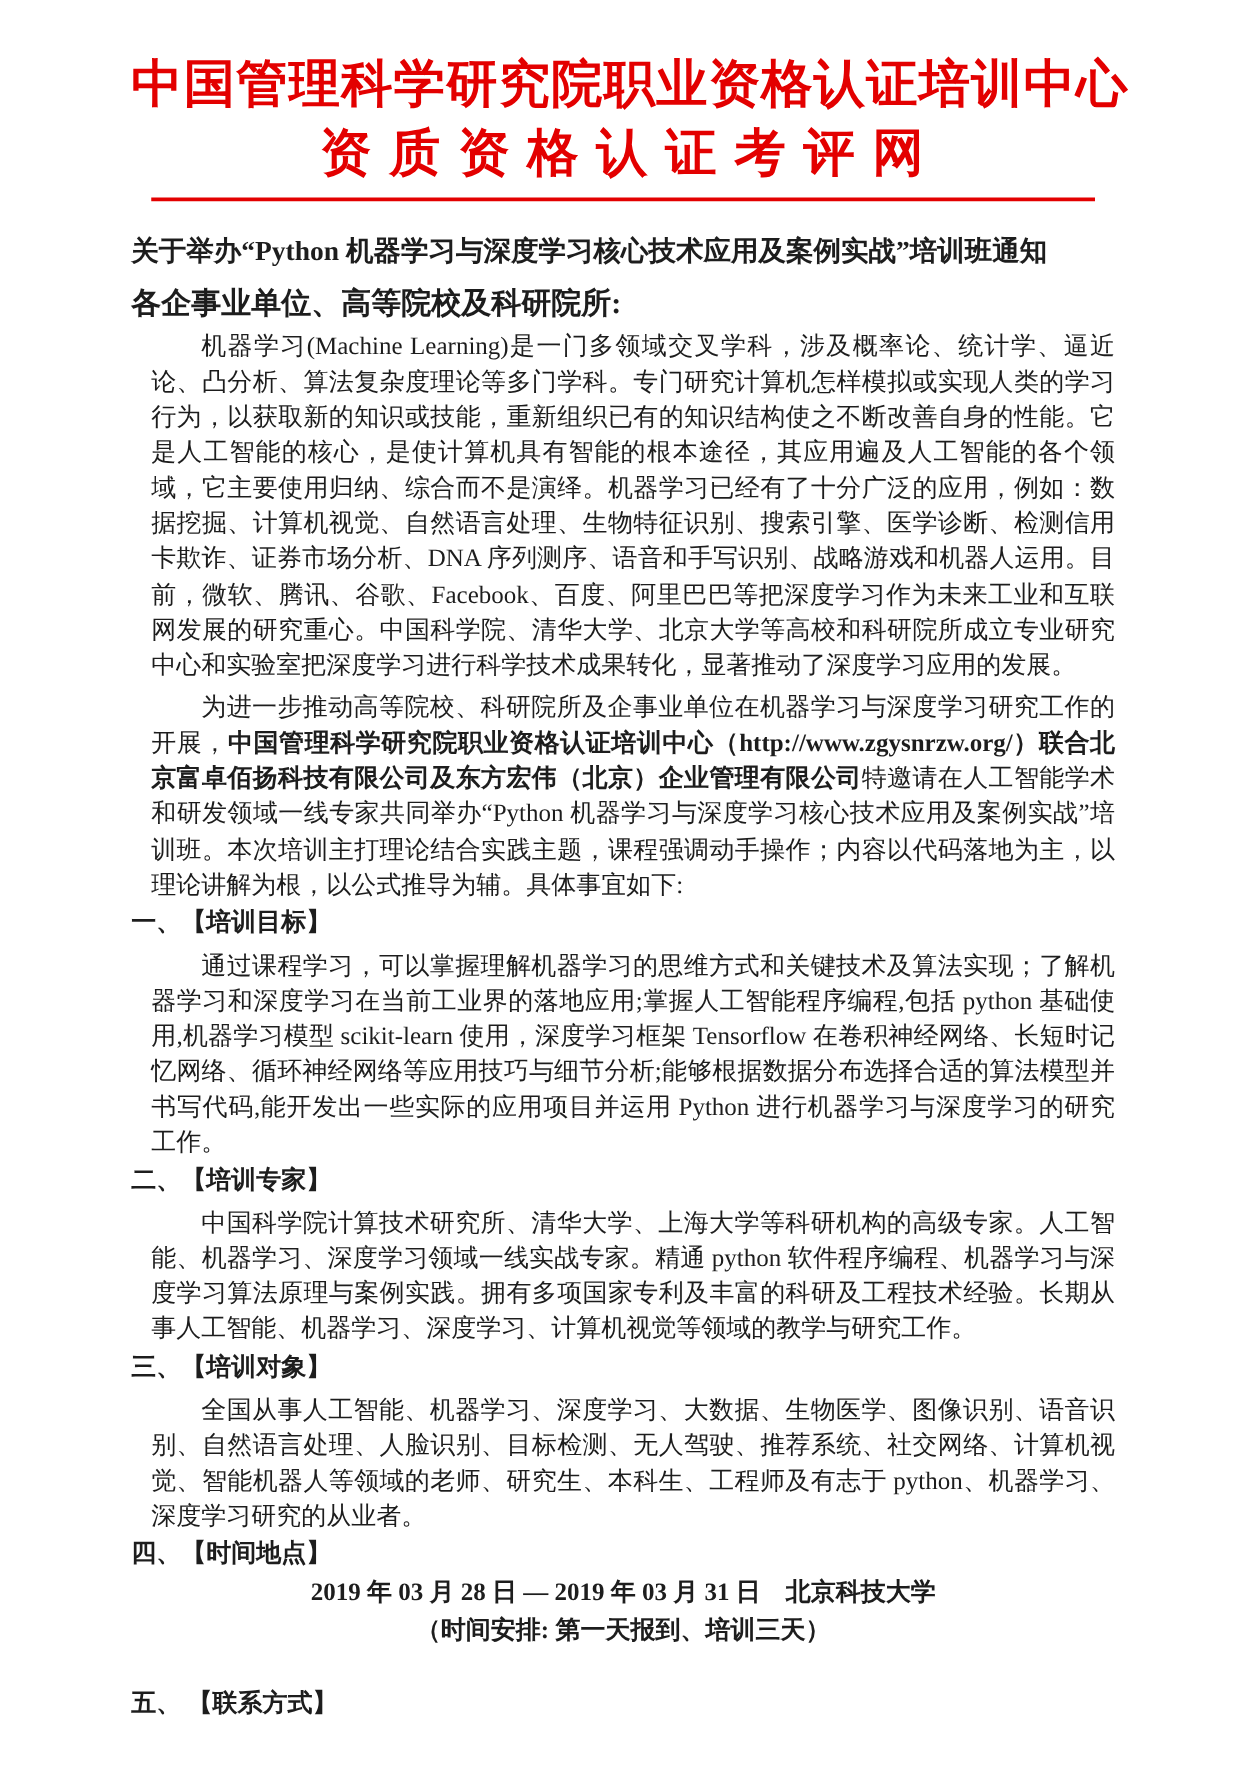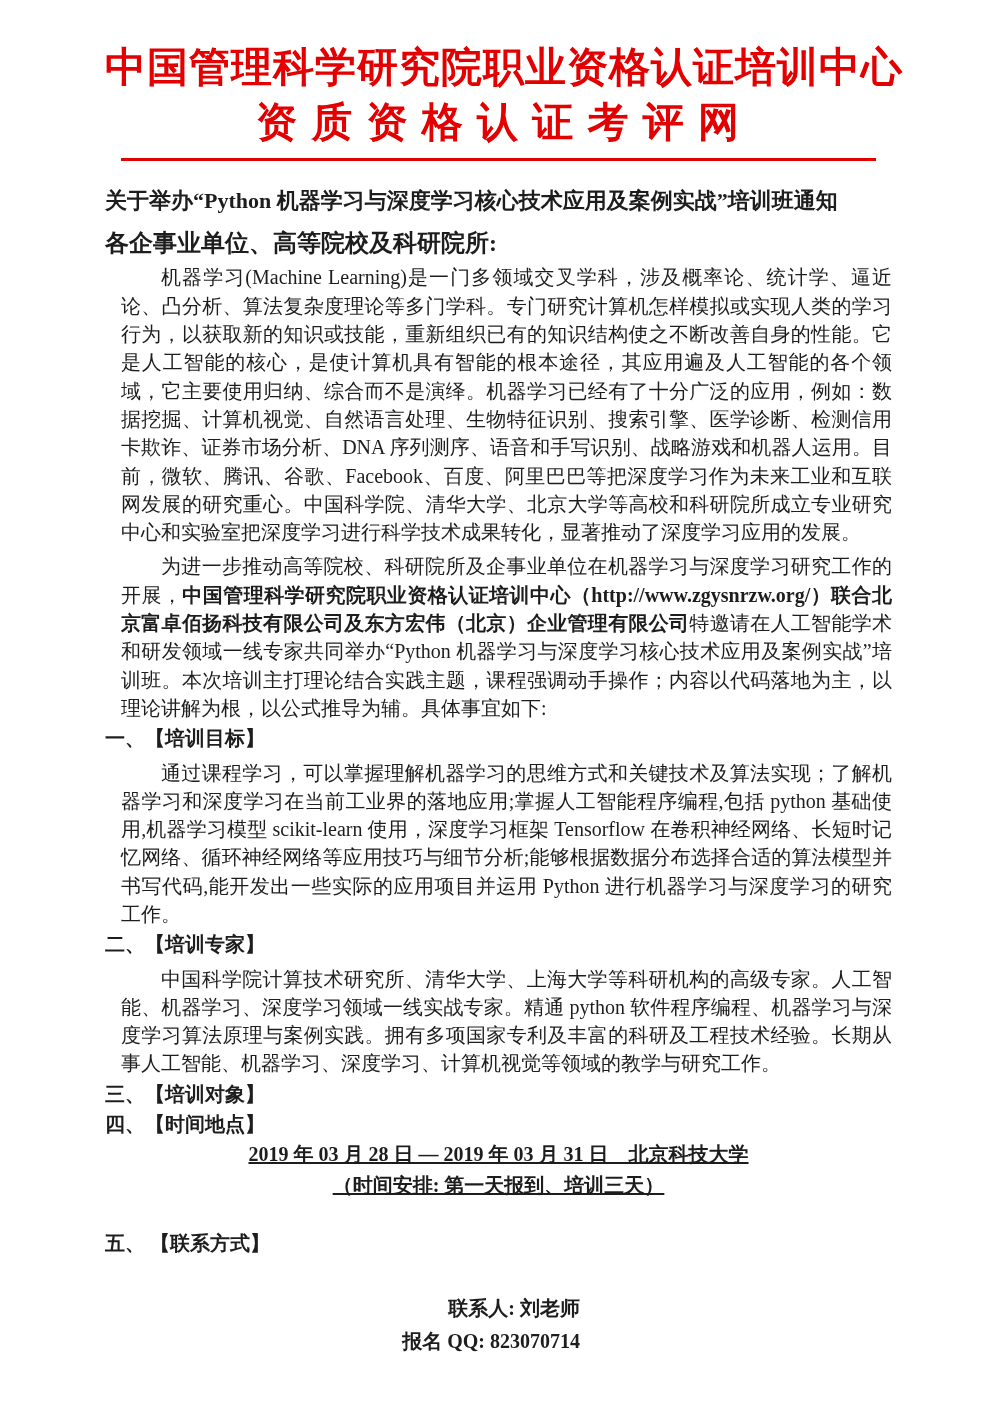--- a/index.html
+++ b/index.html
@@ -31,21 +31,21 @@
   
   .para {
     font-size: 20px; line-height: 28.3px; text-align: justify;
     margin: 6px 0 0 0;
   }
   .indent { text-indent: 2em; margin-left: 16px; }
   .para strong { font-weight: bold; }
 
   .sec-heading { font-size: 20px; font-weight: bold; line-height: 28.3px; margin: 2px 0 0 0; }
 
-  .center-line { font-size: 20px; font-weight: bold; text-align: center; line-height: 28.5px; margin: 2px 0 0 0; text-decoration: underline; }
+  .center-line { font-size: 20px; font-weight: bold; text-align: center; line-height: 28.5px; margin: 2px 0 0 0; }
 
   .sec5-heading { font-size: 20px; font-weight: bold; line-height: 28px; margin: 30px 0 0 0; }
 
   
   .contact { display: flex; margin-top: 38px; font-size: 20px; font-weight: bold; }
   .contact .col { text-align: right; }
   .contact .col-left  { width: 380px; margin-left: 95px; }
   .contact .col-right { width: 400px; margin-left: 0; }
   .contact p { margin: 0 0 7px 0; line-height: 26px; }
 </style>
@@ -75,20 +75,21 @@
       <p class="para indent">通过课程学习，可以掌握理解机器学习的思维方式和关键技术及算法实现；了解机器学习和深度学习在当前工业界的落地应用;掌握人工智能程序编程,包括 python 基础使用,机器学习模型 scikit-learn 使用，深度学习框架 Tensorflow 在卷积神经网络、长短时记忆网络、循环神经网络等应用技巧与细节分析;能够根据数据分布选择合适的算法模型并书写代码,能开发出一些实际的应用项目并运用 Python 进行机器学习与深度学习的研究工作。</p>
     </section>
 
     <section>
       <h2 class="sec-heading">二、【培训专家】</h2>
       <p class="para indent">中国科学院计算技术研究所、清华大学、上海大学等科研机构的高级专家。人工智能、机器学习、深度学习领域一线实战专家。精通 python 软件程序编程、机器学习与深度学习算法原理与案例实践。拥有多项国家专利及丰富的科研及工程技术经验。长期从事人工智能、机器学习、深度学习、计算机视觉等领域的教学与研究工作。</p>
     </section>
 
     <section>
       <h2 class="sec-heading">三、【培训对象】</h2>
+      <p class="para indent">全国从事人工智能、机器学习、深度学习、大数据、生物医学、图像识别、语音识别、自然语言处理、人脸识别、目标检测、无人驾驶、推荐系统、社交网络、计算机视觉、智能机器人等领域的老师、研究生、本科生、工程师及有志于 python、机器学习、深度学习研究的从业者。</p>
     </section>
 
     <section>
       <h2 class="sec-heading">四、【时间地点】</h2>
       <p class="center-line">2019 年 03 月 28 日 — 2019 年 03 月 31 日　北京科技大学</p>
       <p class="center-line">（时间安排: 第一天报到、培训三天）</p>
     </section>
 
     <h2 class="sec5-heading">五、 【联系方式】</h2>
 

